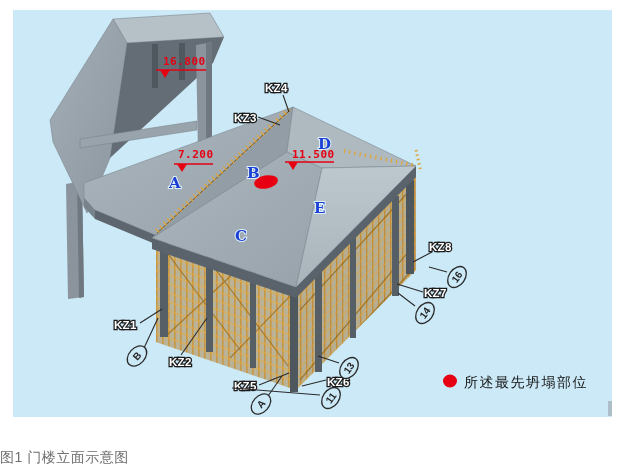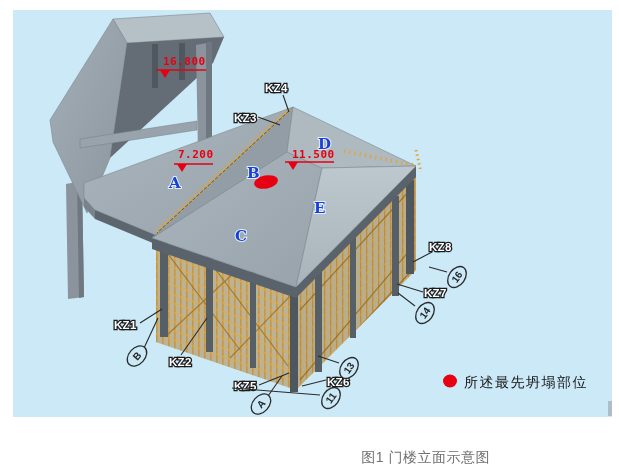--- a/index.html
+++ b/index.html
@@ -2,21 +2,21 @@
 <html><head>
 <meta charset="utf-8">
 <style>
   html,body{margin:0;padding:0;}
   body{
     width:619px;height:475px;position:relative;background:#ffffff;
     font-family:"Liberation Sans",sans-serif;overflow:hidden;
   }
   .figure-canvas{position:absolute;left:13px;top:10px;width:509px;height:407px;}
   .caption{
-    position:absolute;left:0;top:449px;width:490px;text-align:right;
+    position:absolute;left:0;top:449px;width:490px;text-align:left;
     font-size:14px;color:#6f6f6f;letter-spacing:.5px;
     font-family:"Liberation Sans",sans-serif;
   }
   svg{display:block;}
   .kz{font:bold 11.5px "Liberation Sans",sans-serif;fill:#ffffff;stroke:#1a1a1a;stroke-width:2.6px;paint-order:stroke;letter-spacing:.3px;}
   .zone{font:bold 15px "DejaVu Serif",serif;fill:#1c3fd4;stroke:#dff0fa;stroke-width:2px;paint-order:stroke;}
   .elev{font:bold 11px "DejaVu Sans Mono",monospace;fill:#e60012;letter-spacing:.5px;}
   .bubble-t{font:bold 10px "Liberation Sans",sans-serif;fill:#222;}
   .legend-t{font:14px "DejaVu Serif",serif;fill:#161616;letter-spacing:1.5px;}
   .leader{stroke:#2a2a2a;stroke-width:1.1;fill:none;}

